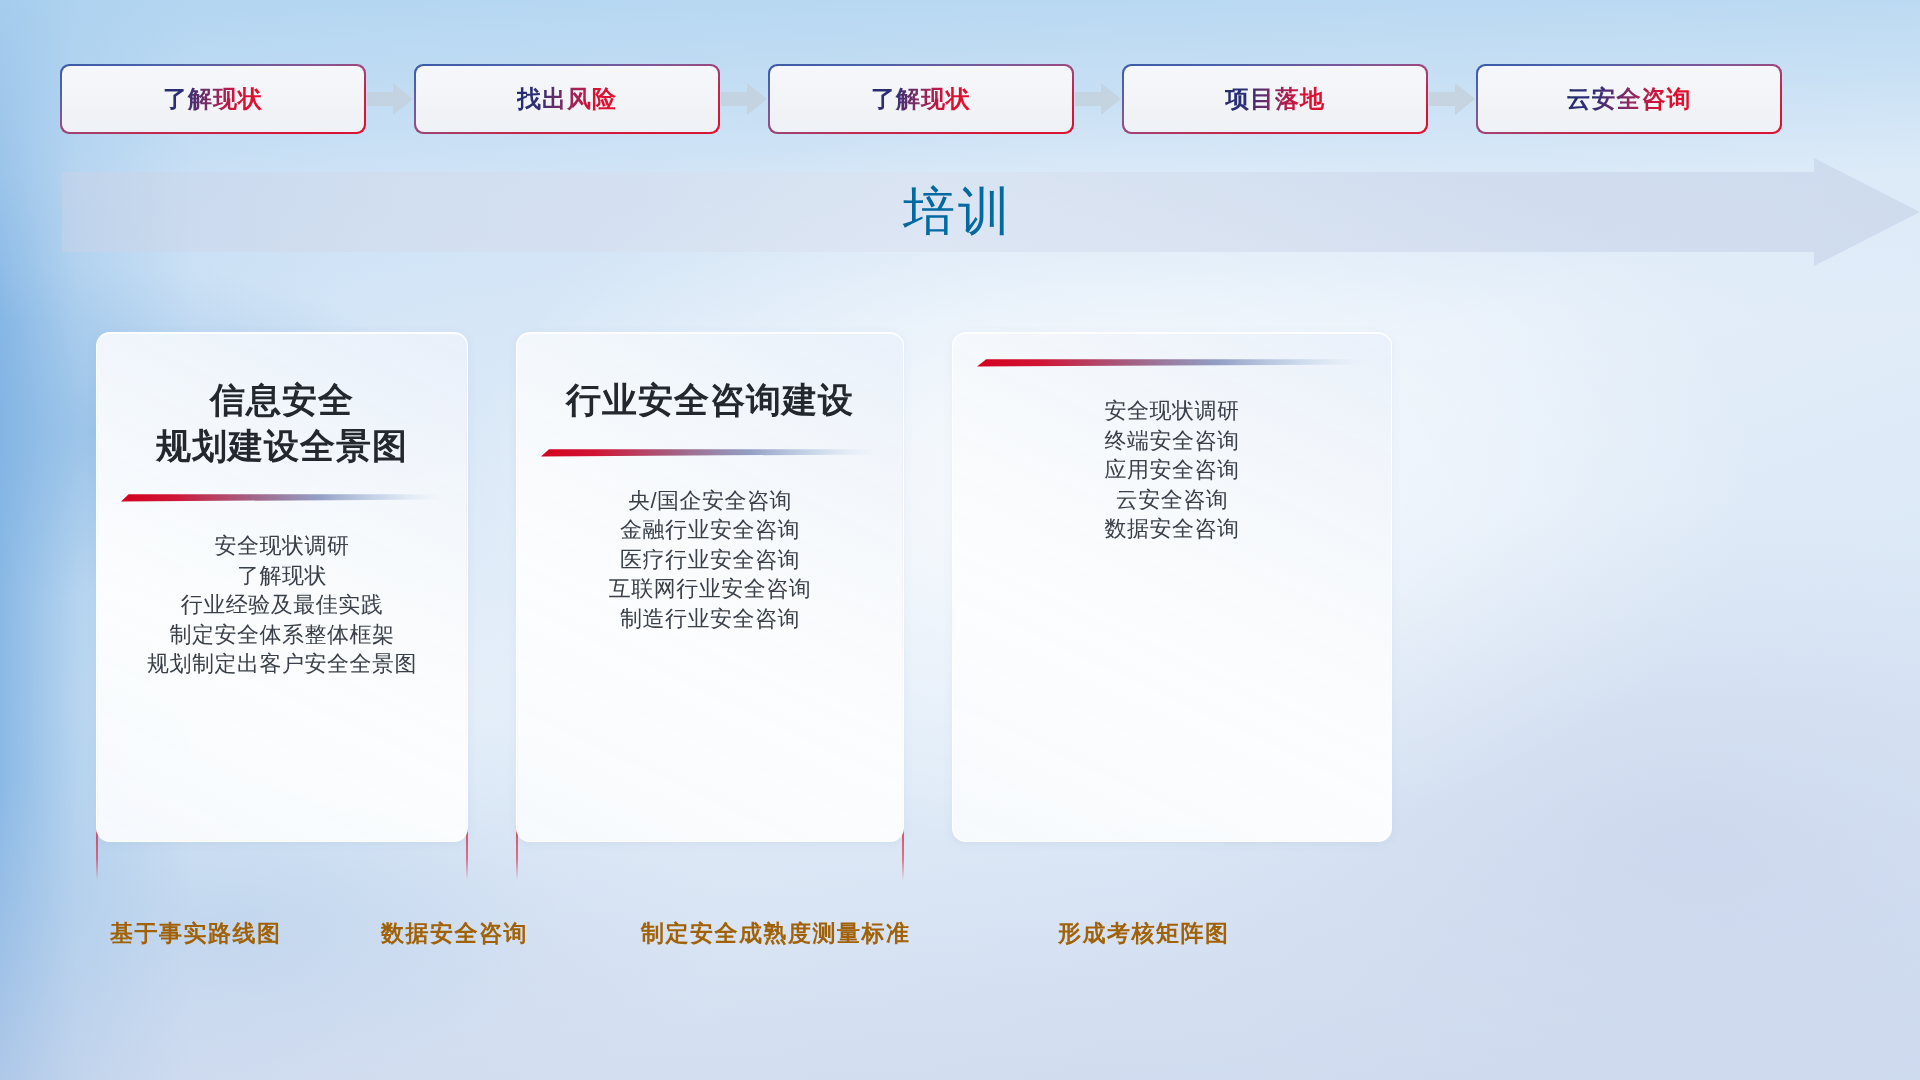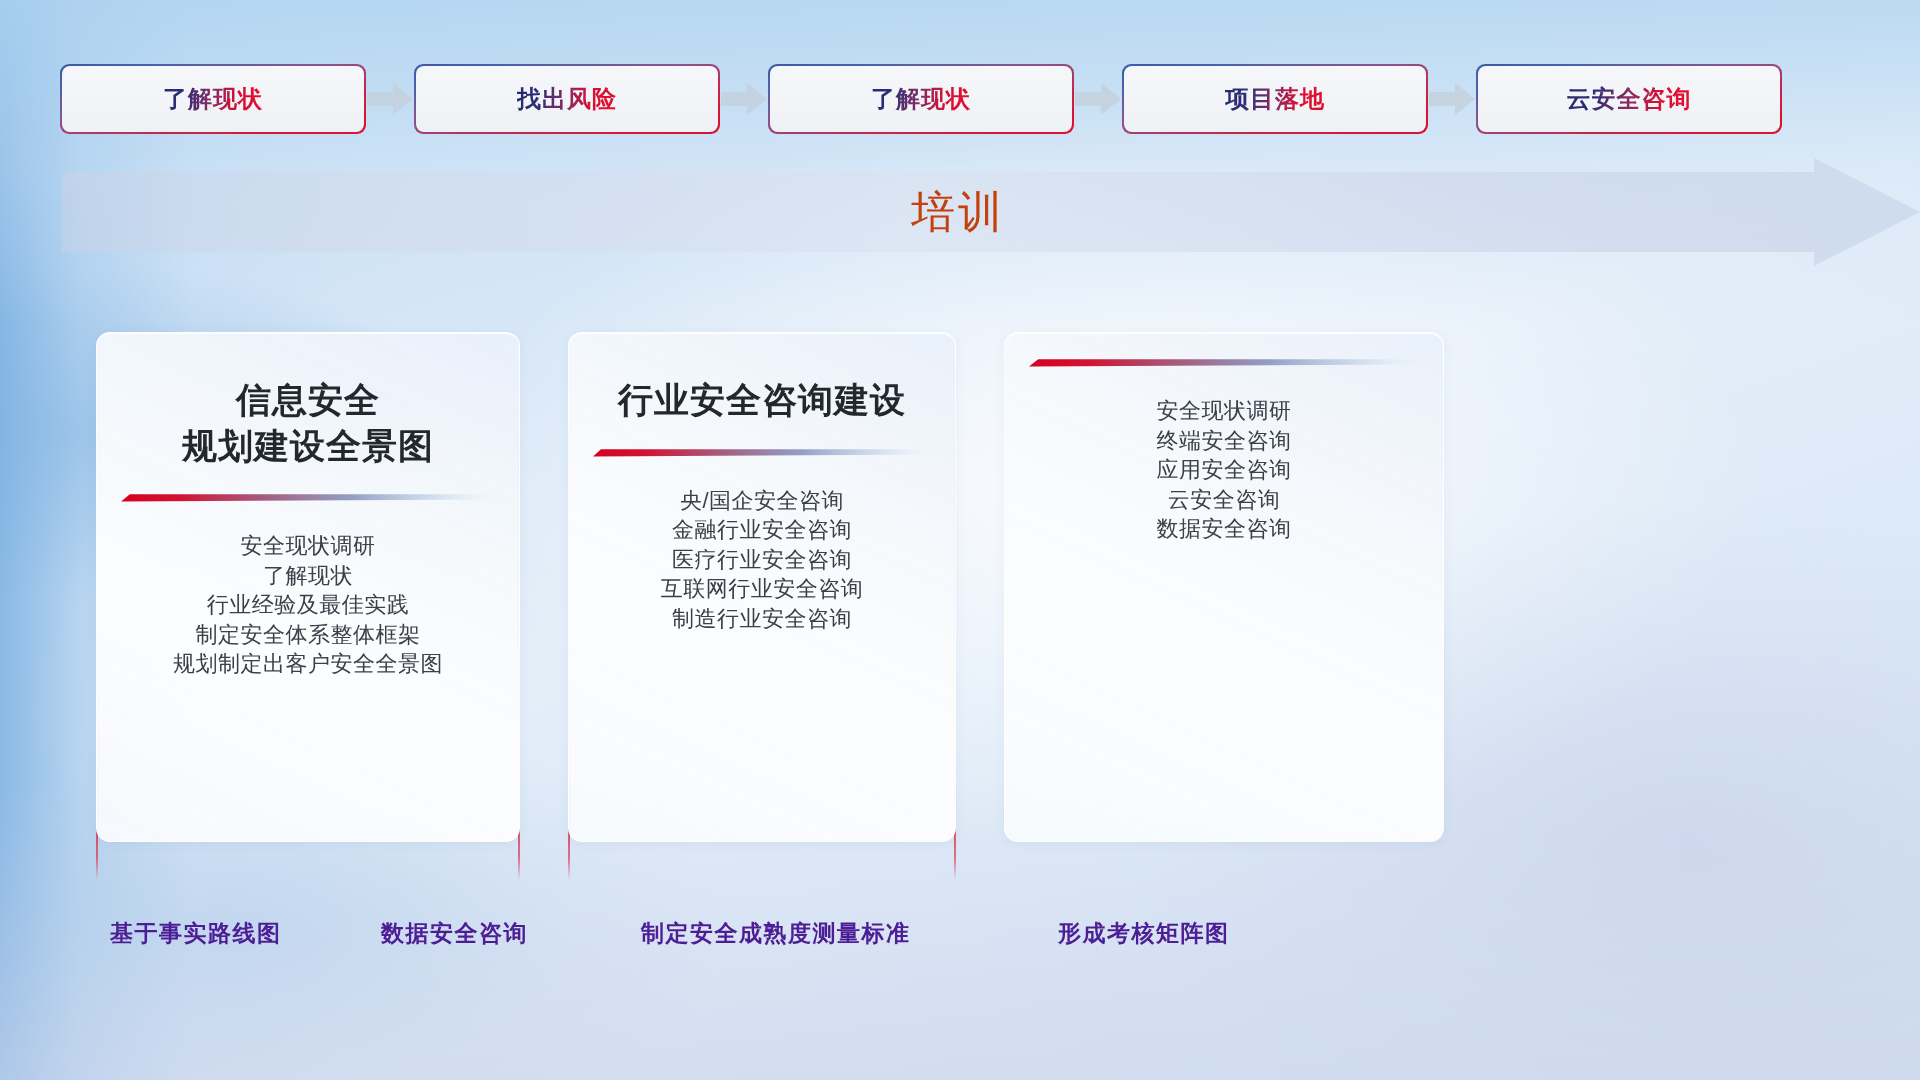--- a/index.html
+++ b/index.html
@@ -68,30 +68,30 @@
   .steps-pad-r{flex:0 0 62px;}
 
   
   .banner{
     position:absolute;left:62px;top:158px;width:1858px;height:108px;z-index:4;
   }
   .banner svg{position:absolute;inset:0;width:100%;height:100%;}
   .banner-title{
     position:absolute;left:0;top:0;width:1792px;height:108px;
     display:flex;align-items:center;justify-content:center;
-    font-size:44px;font-weight:500;color:#c2410c;letter-spacing:3px;
+    font-size:52px;font-weight:500;color:#0369a1;letter-spacing:3px;
   }
 
   
   .cards{
     position:absolute;left:0;top:332px;width:1920px;height:560px;z-index:6;
     display:flex;align-items:flex-start;
   }
   .card-slot{position:relative;}
-  .card-slot.c1{margin-left:96px;width:424px;}
+  .card-slot.c1{margin-left:96px;width:372px;}
   .card-slot.c2{margin-left:48px;width:388px;}
   .card-slot.c3{margin-left:48px;width:440px;}
 
   .redline{
     position:absolute;top:14px;width:2px;height:534px;
     background:linear-gradient(180deg,rgba(224,17,46,0) 0%,rgba(224,17,46,.15) 6%,rgba(224,17,46,.80) 22%,#e0112e 45%,#e0112e 80%,rgba(224,17,46,.55) 96%,rgba(224,17,46,0) 100%);
     z-index:1;
   }
   .redline.l{left:0;}
   .redline.r{right:0;}
@@ -120,21 +120,21 @@
     display:flex;flex-direction:column;align-items:center;gap:1px;
   }
   .card-list .li{
     font-size:22px;color:#3a4049;line-height:1.3;white-space:nowrap;letter-spacing:.5px;
   }
 
   
   .captions{position:absolute;left:0;top:918px;width:1920px;height:60px;z-index:7;}
   .cap{
     position:absolute;top:0;
-    font-size:23px;font-weight:700;color:#4c1d95;letter-spacing:1.5px;white-space:nowrap;
+    font-size:23px;font-weight:700;color:#a16207;letter-spacing:1.5px;white-space:nowrap;
   }
 </style>
 </head>
 <body>
 
 <div class="bg bg-base"></div>
 <div class="bg bg-glow-a"></div>
 <div class="bg bg-glow-b"></div>
 <div class="bg bg-glow-c"></div>
 <div class="bg bg-glow-d"></div>

